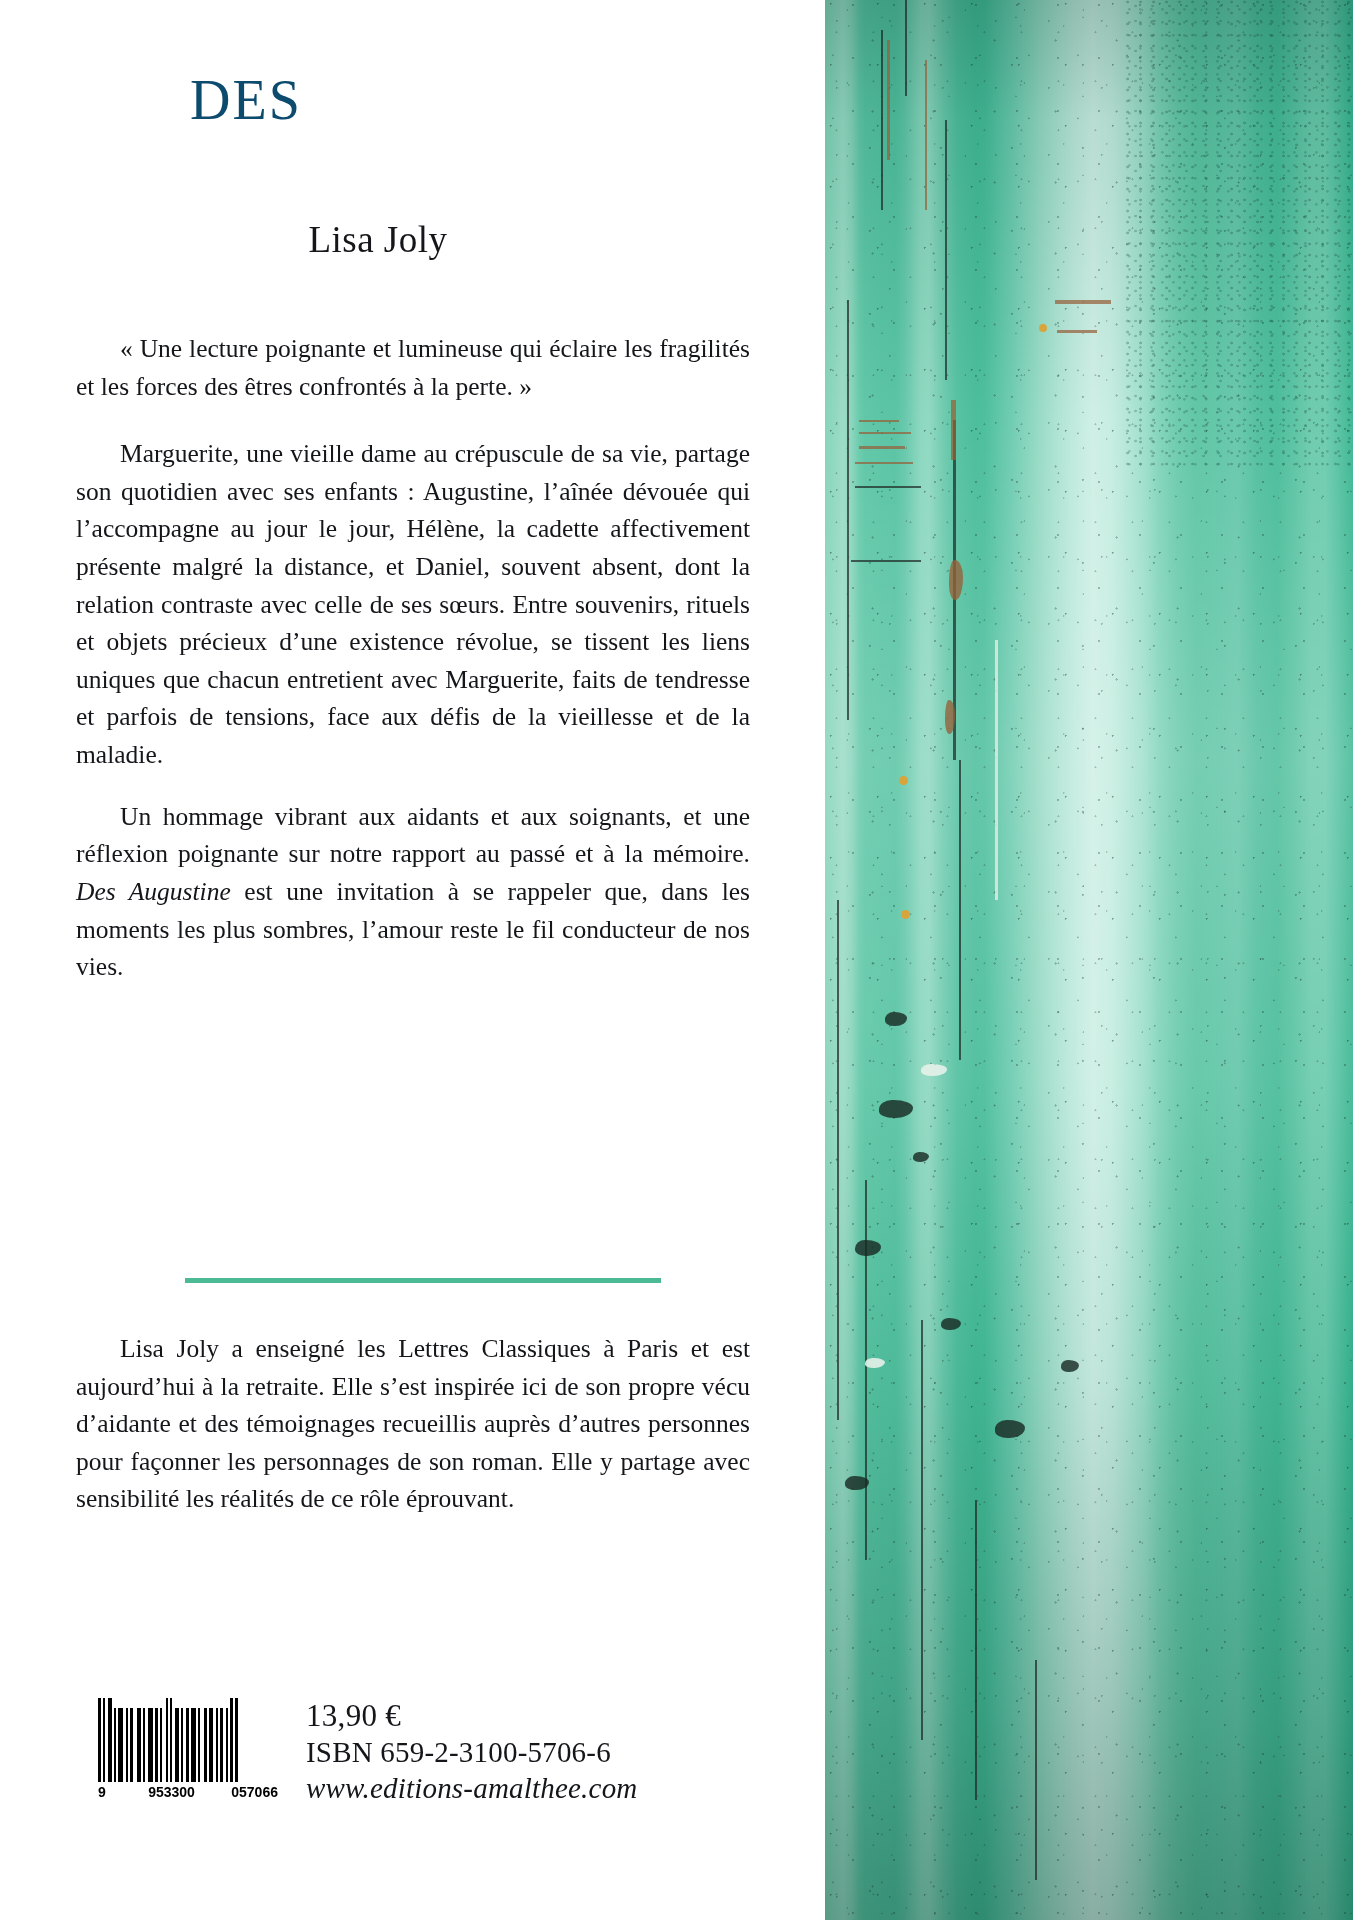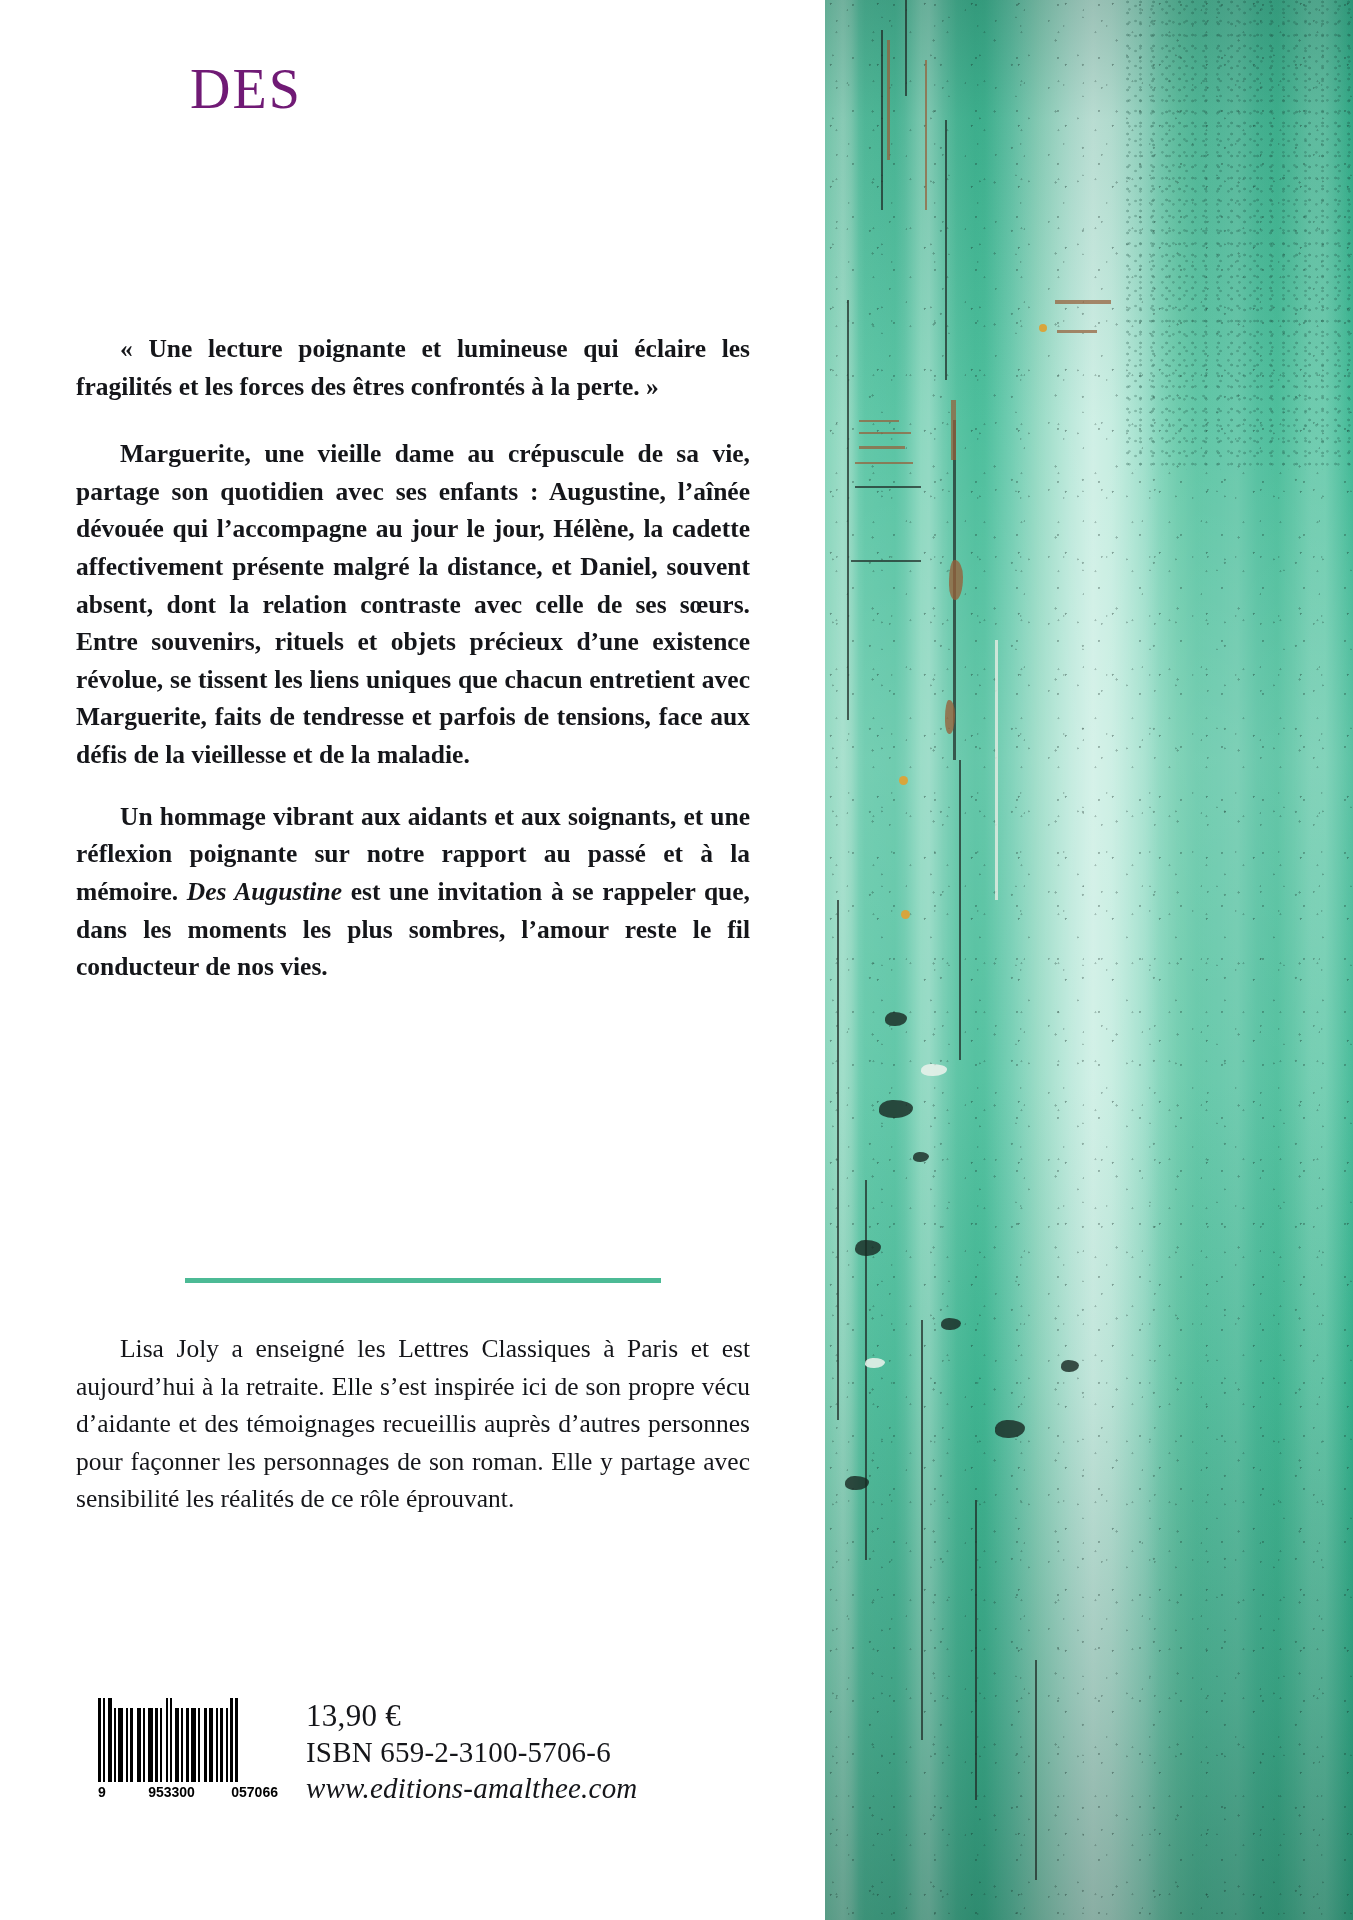--- a/index.html
+++ b/index.html
@@ -154,23 +154,23 @@
     position: absolute;
     left: 76px;
     top: 60px;
     width: 680px;
   }
 
   .title-line-1 {
     font-size: 56px;
     letter-spacing: 2px;
     line-height: 1.0;
-    margin: 1px 0 2px 114px;
+    margin: 12px 0 2px 114px;
     font-weight: 400;
-    color: #701a75;
+    color: #0c4a6e;
   }
 
   .title-line-2 {
     font-size: 84px;
     letter-spacing: 1px;
     line-height: 1.0;
     margin: 0;
     font-weight: 400;
     color: #111215;
   }
@@ -184,21 +184,20 @@
     font-size: 37px;
     letter-spacing: 0.5px;
     color: #15161a;
   }
 
   .body-area {
     position: absolute;
     left: 76px;
     top: 330px;
     width: 674px;
-    font-weight: bold;
   }
 
   p.para {
     margin: 0 0 24px 0;
     font-size: 25.5px;
     line-height: 1.475;
     text-align: justify;
     text-justify: inter-word;
     color: #15161a;
     hyphens: none;
@@ -357,20 +356,21 @@
     <div class="fleck gold" style="left:74px; top:776px; width:9px; height:9px;"></div>
     <div class="fleck gold" style="left:76px; top:910px; width:9px; height:9px;"></div>
   </div>
 
   <div class="text-col">
 
     <div class="title-block">
       <h1 class="title-line-1">DES</h1>
     </div>
 
+    <div class="author">Lisa Joly</div>
 
     <div class="body-area">
       <p class="para quote">« Une lecture poignante et lumineuse qui éclaire les fragilités et les forces des êtres confrontés à la perte. »</p>
       <p class="para indent">Marguerite, une vieille dame au crépuscule de sa vie, partage son quotidien avec ses enfants : Augustine, l’aînée dévouée qui l’accompagne au jour le jour, Hélène, la cadette affectivement présente malgré la distance, et Daniel, souvent absent, dont la relation contraste avec celle de ses sœurs. Entre souvenirs, rituels et objets précieux d’une existence révolue, se tissent les liens uniques que chacun entretient avec Marguerite, faits de tendresse et parfois de tensions, face aux défis de la vieillesse et de la maladie.</p>
       <p class="para indent"><span>Un hommage vibrant aux aidants et aux soignants, et une réflexion poignante sur notre rapport au passé et à la mémoire. </span><span class="book-title-italic">Des Augustine</span><span> est une invitation à se rappeler que, dans les moments les plus sombres, l’amour reste le fil conducteur de nos vies.</span></p>
     </div>
 
     <div class="divider"></div>
 
     <div class="bio-area">

